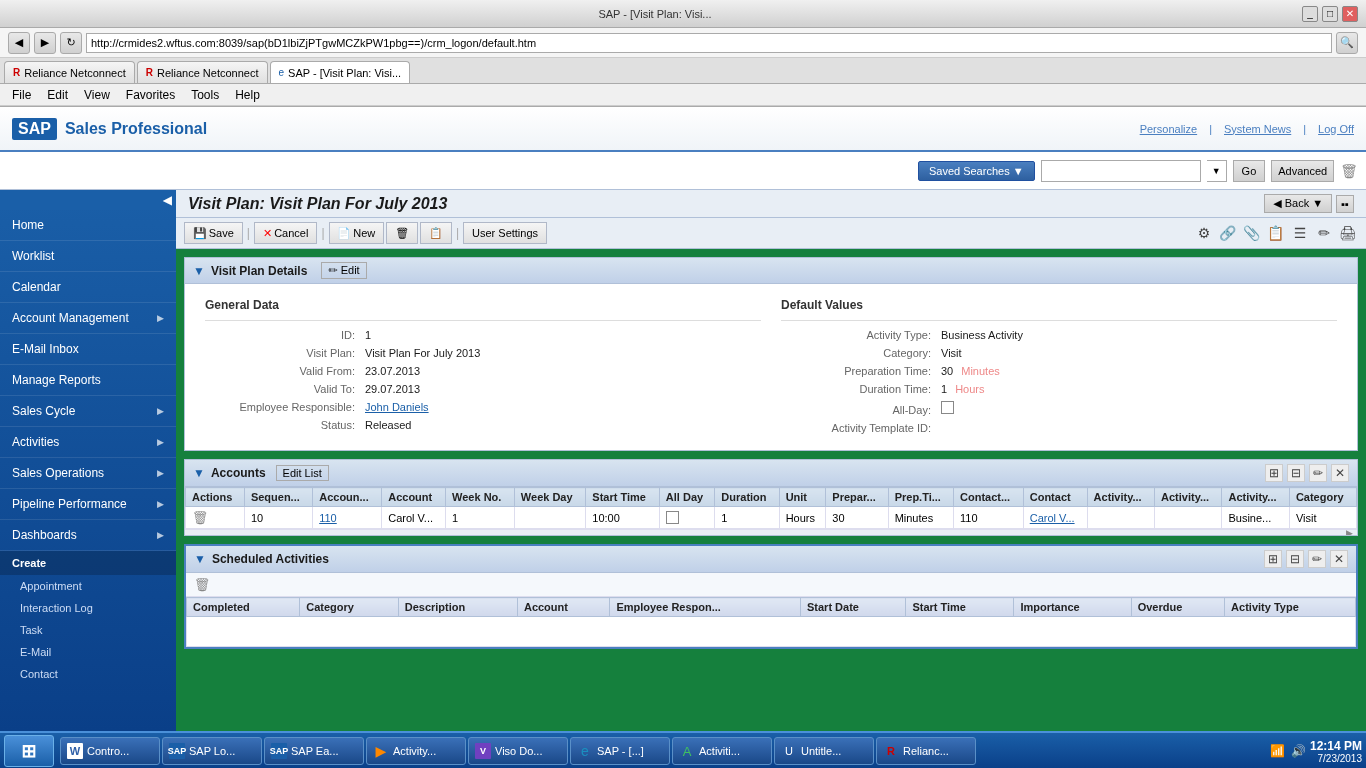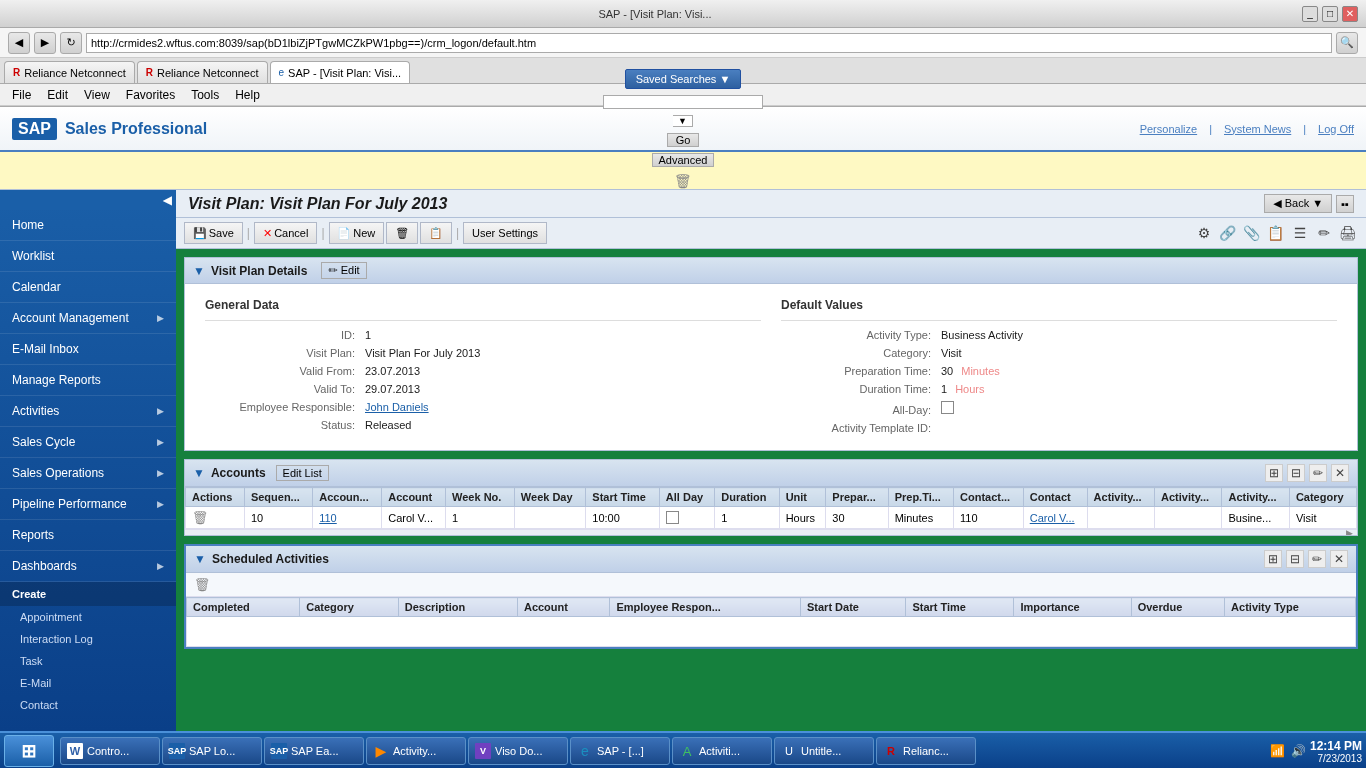--- a/index.html
+++ b/index.html
@@ -25,21 +25,21 @@
     .menu-item { padding: 2px 8px; font-size: 12px; cursor: pointer; }
 
     
     .sap-app { height: calc(768px - 28px - 30px - 26px - 22px - 38px); display: flex; flex-direction: column; }
     .sap-header { height: 45px; background: linear-gradient(to bottom, #ffffff, #f0f4f8); border-bottom: 2px solid #4a7fc0; display: flex; align-items: center; padding: 0 12px; justify-content: space-between; }
     .sap-logo { background: #1a5fa8; color: white; font-weight: bold; font-size: 16px; padding: 2px 6px; border-radius: 2px; margin-right: 8px; }
     .sap-title { font-size: 16px; color: #1a5fa8; font-weight: bold; }
     .sap-header-links { display: flex; gap: 12px; font-size: 11px; color: #4a7fc0; }
     .sap-header-links span { cursor: pointer; text-decoration: underline; }
 
-    .sap-search-bar { height: 38px; background: #fef9c3; border-bottom: 1px solid #b0c0d8; display: flex; align-items: center; padding: 0 8px; gap: 6px; justify-content: flex-end; flex-direction: column; }
+    .sap-search-bar { height: 38px; background: #ffffff; border-bottom: 1px solid #b0c0d8; display: flex; align-items: center; padding: 0 8px; gap: 6px; justify-content: flex-end; }
     .saved-searches-btn { background: linear-gradient(to bottom, #4a7fc0, #2e60a0); color: white; border: 1px solid #2050a0; padding: 3px 10px; font-size: 11px; cursor: pointer; border-radius: 2px; }
     .search-input { width: 160px; height: 22px; border: 1px solid #aaa; padding: 0 4px; font-size: 11px; }
     .search-dropdown { width: 20px; height: 22px; background: white; border: 1px solid #aaa; border-left: none; cursor: pointer; display: flex; align-items: center; justify-content: center; font-size: 9px; }
     .go-btn { height: 22px; padding: 0 8px; background: linear-gradient(to bottom, #e8e8e8, #d0d0d0); border: 1px solid #aaa; font-size: 11px; cursor: pointer; }
     .advanced-btn { height: 22px; padding: 0 6px; background: linear-gradient(to bottom, #e8e8e8, #d0d0d0); border: 1px solid #aaa; font-size: 11px; cursor: pointer; }
     .delete-search-btn { color: #888; cursor: pointer; font-size: 14px; }
 
     .sap-body { display: flex; flex: 1; overflow: hidden; }
 
     
@@ -201,33 +201,30 @@
       <div class="sidebar-nav-item has-arrow">
         <span>Account Management</span>
       </div>
       <div class="sidebar-nav-item">
         <span>E-Mail Inbox</span>
       </div>
       <div class="sidebar-nav-item">
         <span>Manage Reports</span>
       </div>
       <div class="sidebar-nav-item has-arrow">
+        <span>Sales Cycle</span>
+      </div>
+      <div class="sidebar-nav-item has-arrow">
         <span>Activities</span>
-      </div>
-      <div class="sidebar-nav-item has-arrow">
-        <span>Sales Cycle</span>
       </div>
       <div class="sidebar-nav-item has-arrow">
         <span>Sales Operations</span>
       </div>
       <div class="sidebar-nav-item has-arrow">
         <span>Pipeline Performance</span>
-      </div>
-      <div class="sidebar-nav-item">
-        <span>Reports</span>
       </div>
       <div class="sidebar-nav-item has-arrow">
         <span>Dashboards</span>
       </div>
 
       <div class="sidebar-section-header">Create</div>
       <div class="sidebar-create-item">Appointment</div>
       <div class="sidebar-create-item">Interaction Log</div>
       <div class="sidebar-create-item">Task</div>
       <div class="sidebar-create-item">E-Mail</div>

